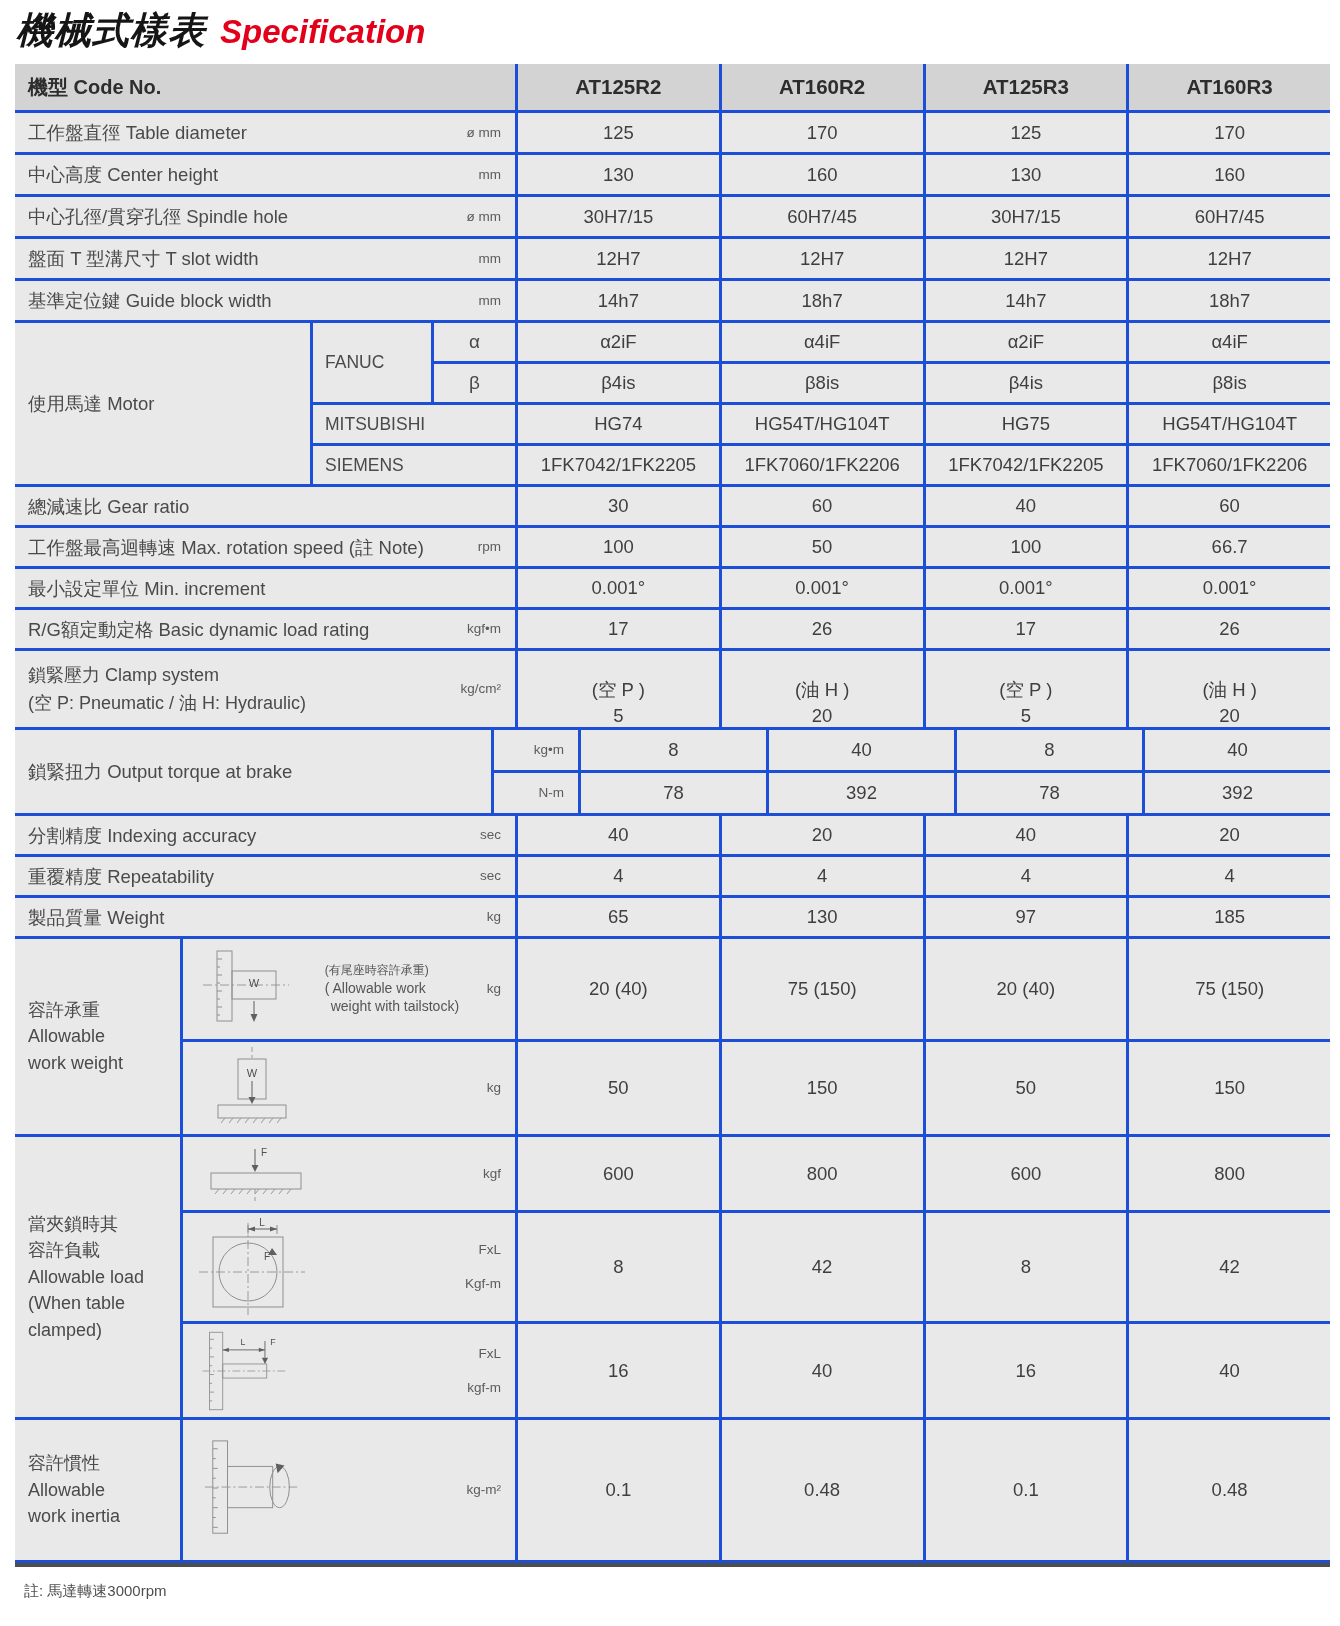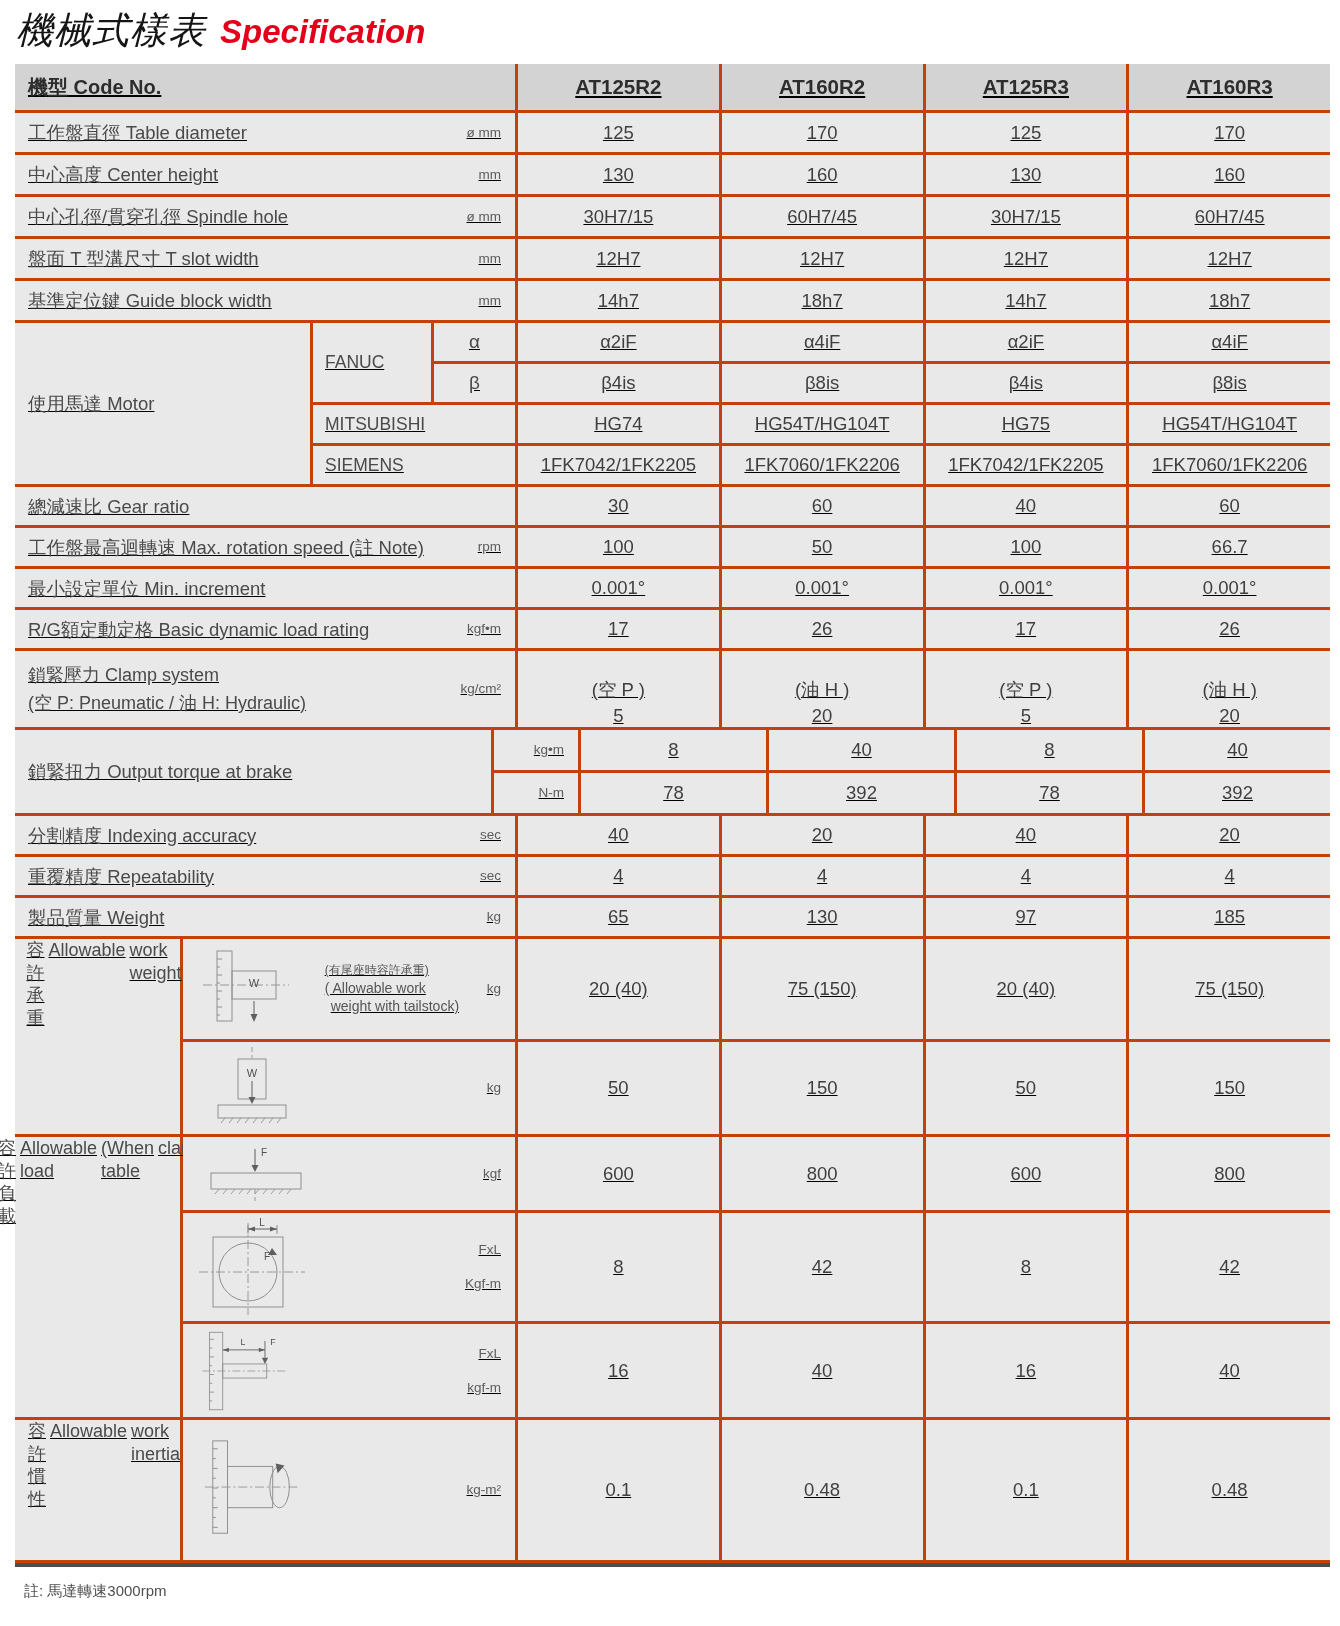--- a/index.html
+++ b/index.html
@@ -1,23 +1,23 @@
 <!DOCTYPE html>
 <html><head>
 <meta charset="utf-8">
 <style>
   html,body{margin:0;padding:0;background:#fff;}
   .page{width:1340px;height:1626px;position:relative;background:#fff;
         font-family:"Liberation Sans","DejaVu Sans",sans-serif;overflow:hidden;}
   .title{position:absolute;left:16px;top:6px;display:flex;align-items:baseline;gap:14px;}
-  .title .zh{font-size:37px;font-weight:normal;font-style:italic;color:#151515;letter-spacing:1px;}
+  .title .zh{font-size:37px;font-weight:bold;font-style:italic;color:#151515;letter-spacing:1px;}
   .title .en{font-size:33px;font-weight:bold;font-style:italic;color:#e2001a;}
 
-  .spec{position:absolute;left:15px;top:64px;width:1315px;background:#c2410c;
-        display:flex;flex-direction:column;gap:3px;padding-bottom:3px;border-bottom:4px solid #4d4d4d;text-decoration:underline;}
+  .spec{position:absolute;left:15px;top:64px;width:1315px;background:#1d4ed8;
+        display:flex;flex-direction:column;gap:3px;padding-bottom:3px;border-bottom:4px solid #4d4d4d;}
   .band{display:flex;gap:3px;}
   .cell{background:#e9e9e9;box-sizing:border-box;}
   .hd{background:#d3d3d3;}
   .lblcell{width:500px;display:flex;align-items:center;justify-content:space-between;
            padding:0 14px 0 13px;flex:none;}
   .lbl{font-size:18.5px;color:#4a4a4a;white-space:nowrap;}
   .lbl2{display:flex;flex-direction:column;gap:4px;font-size:18px;color:#4a4a4a;}
   .hl{font-size:20px;font-weight:bold;color:#2d2d2d;}
   .unit{font-size:13.5px;color:#5c5c5c;text-align:right;line-height:1.45;white-space:nowrap;}
   .dcell{flex:1;display:flex;align-items:center;justify-content:center;
@@ -29,21 +29,21 @@
   .mlabel{width:295px;display:flex;align-items:center;padding-left:13px;flex:none;}
   .mbrand{width:118px;display:flex;align-items:center;padding-left:12px;
           font-size:17.5px;color:#4a4a4a;flex:none;}
   .mbrandwide{width:202px;display:flex;align-items:center;padding-left:12px;
           font-size:17.5px;color:#4a4a4a;flex:none;}
   .msub{width:81px;display:flex;align-items:center;justify-content:center;
         font-size:19px;color:#4a4a4a;flex:none;}
   .tlabel{width:476px;display:flex;align-items:center;padding-left:13px;flex:none;}
   .tunit{width:84px;display:flex;align-items:center;justify-content:flex-end;
          padding-right:14px;flex:none;}
-  .seclabel{width:165px;display:flex;flex-direction:row;justify-content:center;
+  .seclabel{width:165px;display:flex;flex-direction:column;justify-content:center;
             padding-left:13px;gap:4px;font-size:18px;color:#4a4a4a;flex:none;line-height:1.25;}
   .diagcell{width:332px;display:flex;align-items:center;justify-content:space-between;
             padding:0 14px 0 14px;flex:none;}
   .diagcell svg{flex:none;}
   .notes{font-size:14px;color:#555;line-height:1.3;}
   .notes .nzh{font-size:12px;}
   svg text{font-family:"Liberation Sans","DejaVu Sans",sans-serif;}
 
   .footnote{position:absolute;left:24px;top:1582px;display:flex;gap:34px;
             font-size:15px;color:#4f4f4f;flex-direction:column;}

